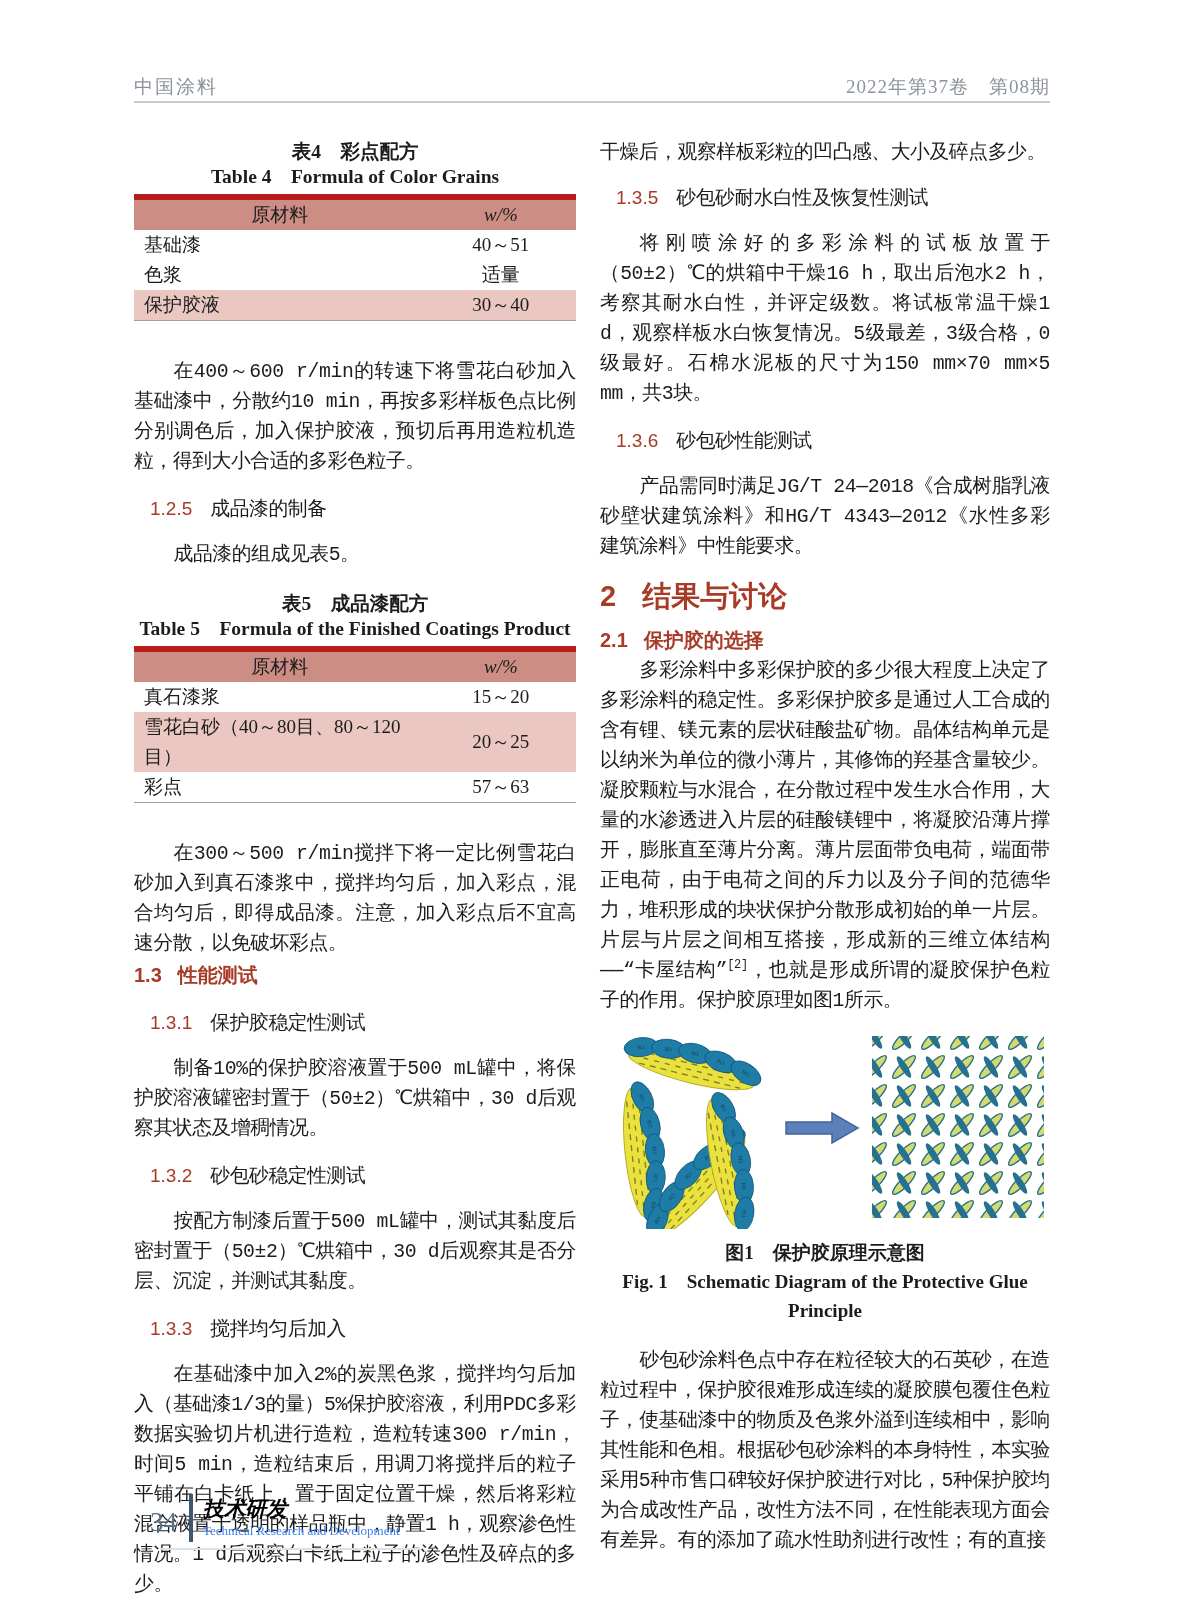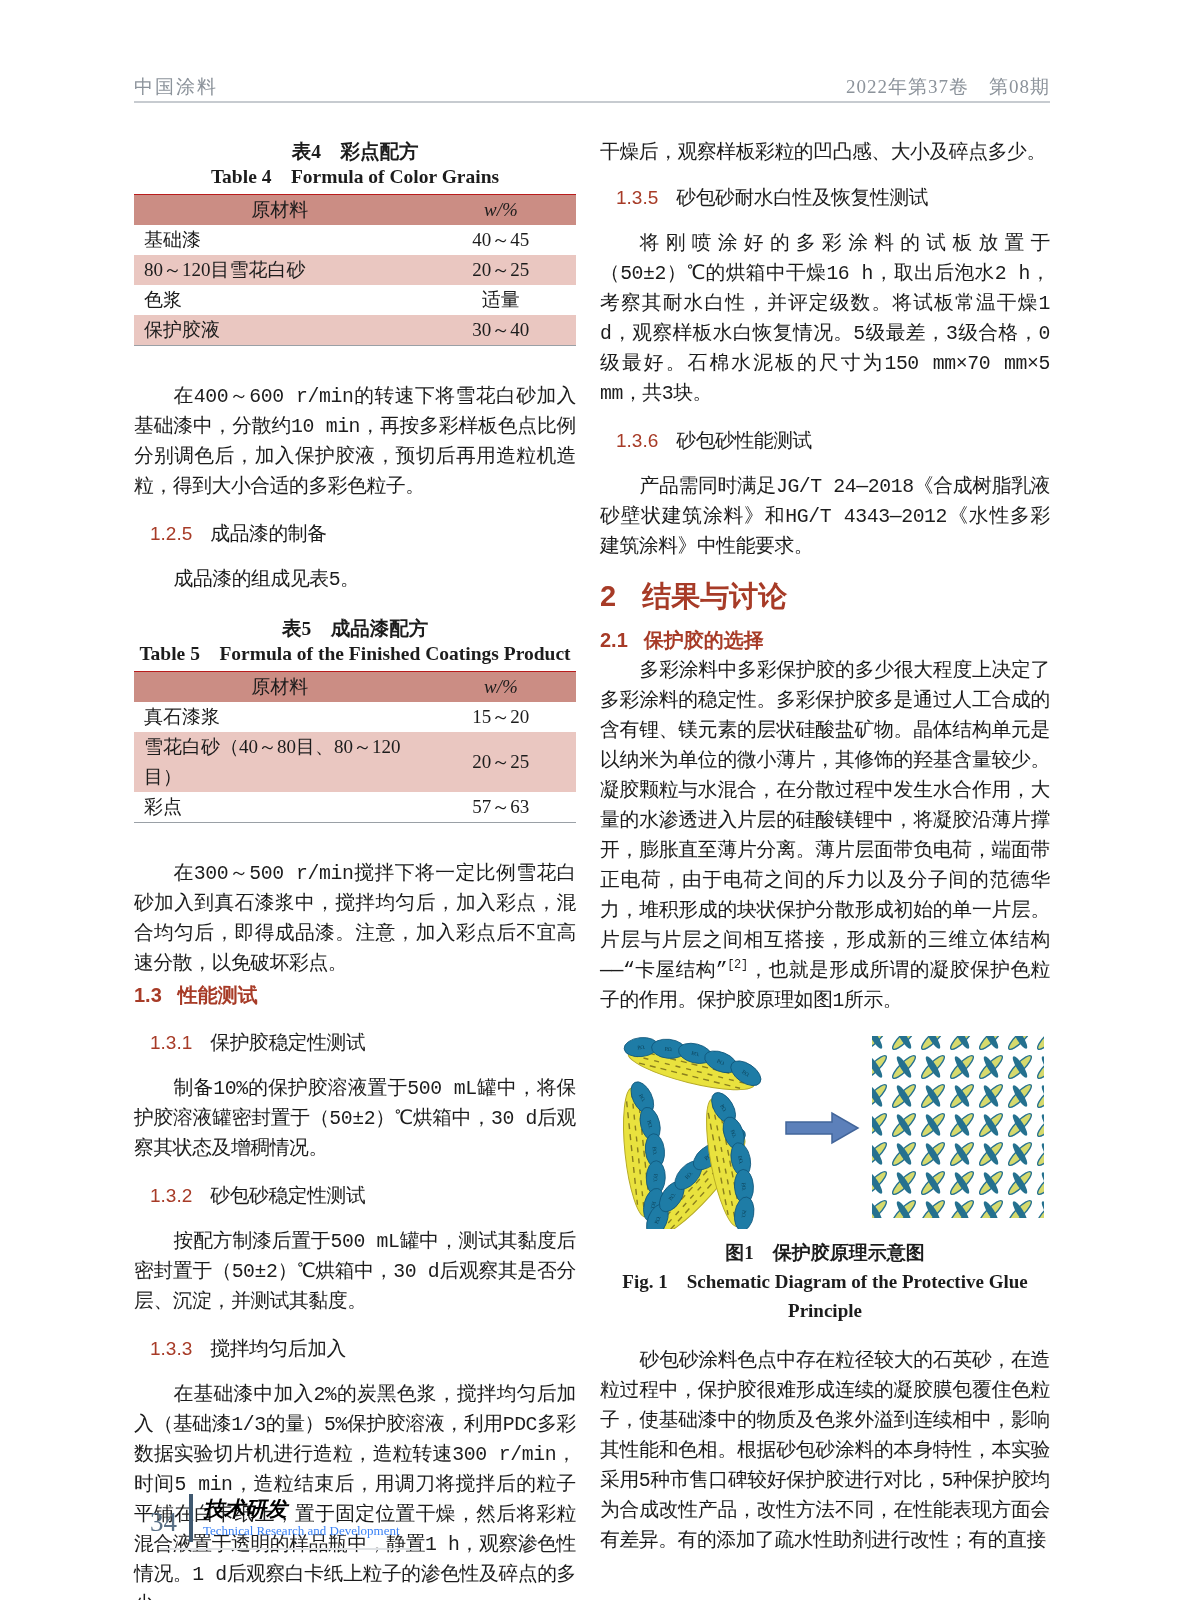--- a/index.html
+++ b/index.html
@@ -22,21 +22,21 @@
   .h2s{font-family:"Liberation Sans","DejaVu Sans",sans-serif;color:#a73b27;font-weight:bold;
        font-size:20px;line-height:32px;letter-spacing:0;}
   .h2s .num{margin-right:16px;}
   .h1s{font-family:"Liberation Sans","DejaVu Sans",sans-serif;color:#a73b27;font-weight:bold;
        font-size:29px;line-height:40px;margin:14px 0 8px 0;letter-spacing:0;}
   .h1s .num{margin-right:26px;}
   
   .tblblock{margin:4px 0 0 0;}
   .tbl-title{font-weight:bold;text-align:center;font-size:19.5px;line-height:24px;letter-spacing:0;}
   .tbl-title-en{font-weight:bold;text-align:center;font-size:19.5px;line-height:26px;margin-bottom:4px;letter-spacing:0;}
-  table.ftbl{width:100%;border-collapse:collapse;border-top:1px solid #b91c1c;border-bottom:1px solid #9aa0a6;
+  table.ftbl{width:100%;border-collapse:collapse;border-top:6px solid #b91c1c;border-bottom:1px solid #9aa0a6;
              font-size:19px;letter-spacing:0;}
   table.ftbl td{height:28px;padding:0;vertical-align:middle;}
   table.ftbl .c1{width:66%;padding-left:10px;text-align:left;}
   table.ftbl .c2{width:34%;text-align:center;}
   table.ftbl tr.hd td{background:#cb8d84;}
   table.ftbl tr.hd .c1{text-align:center;padding-left:0;}
   table.ftbl tr.alt td{background:#eac7c1;}
   .wpct{font-style:italic;}
   sup{font-size:12px;line-height:0;}
   
@@ -70,25 +70,21 @@
         <div class="tbl-title">表4　彩点配方</div>
         <div class="tbl-title-en">Table 4　Formula of Color Grains</div>
         <table class="ftbl">
           <tbody>
               <tr class="hd">
             <td class="c1">原材料</td>
             <td class="c2 wpct">w/%</td>
           </tr>
           <tr>
             <td class="c1">基础漆</td>
-            <td class="c2">40～45</td>
-          </tr>
-          <tr class="alt">
-            <td class="c1">80～120目雪花白砂</td>
-            <td class="c2">20～25</td>
+            <td class="c2">40～51</td>
           </tr>
           <tr>
             <td class="c1">色浆</td>
             <td class="c2">适量</td>
           </tr>
           <tr class="alt">
             <td class="c1">保护胶液</td>
             <td class="c2">30～40</td>
           </tr>
         </tbody>

